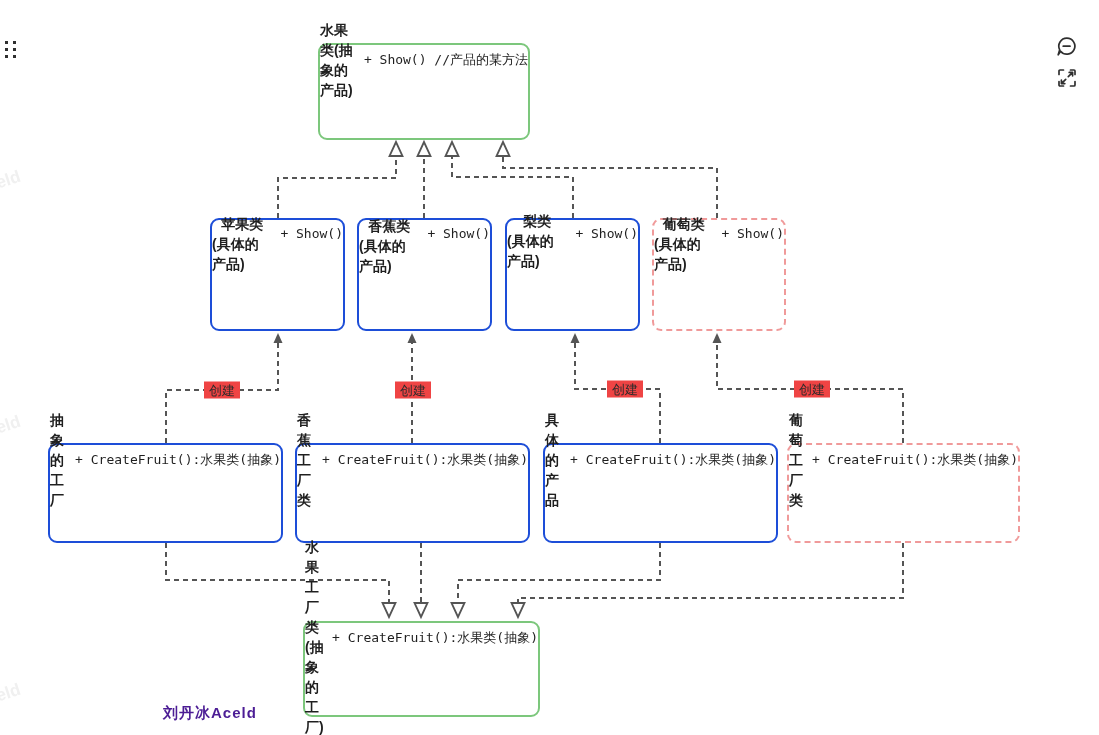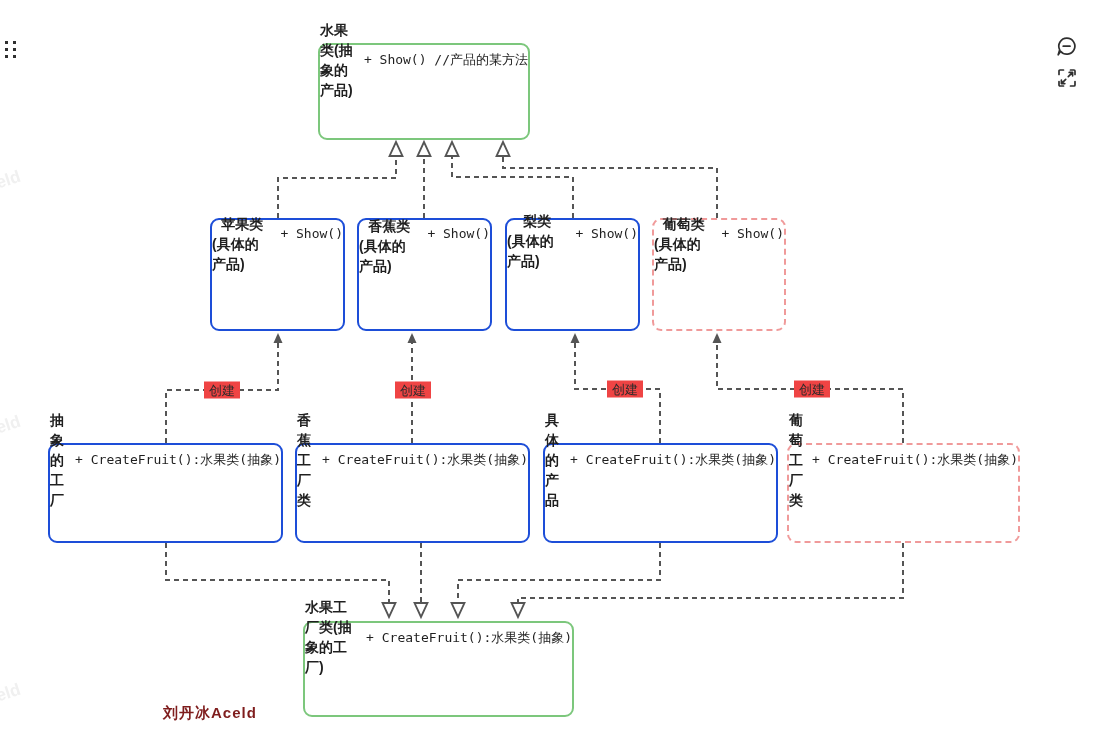--- a/index.html
+++ b/index.html
@@ -13,21 +13,21 @@
   .uml-title{display:flex;flex-direction:column;justify-content:center;align-items:center;
              font-weight:bold;font-size:14px;line-height:20px;color:#1f1f1f;}
   .uml-attrs{flex:1 1 auto;}
   .green .uml-attrs{border-top:2px solid #7cc77c;border-bottom:2px solid #7cc77c;}
   .red .uml-attrs{border-top:2px solid #e88f8f;border-bottom:2px solid #e88f8f;}
   .red-dashed .uml-attrs{border-top:2px dashed #f09a9a;border-bottom:2px dashed #f09a9a;}
   .uml-methods{display:flex;align-items:center;padding-left:8px;
                font-family:"DejaVu Sans Mono","Liberation Mono",monospace;font-size:13px;color:#1f1f1f;white-space:pre;}
   .edge-label{position:absolute;z-index:3;background:#ef4444;padding:0 5px;font-size:13px;color:#2b2b2b;
               transform:translate(-50%,-50%);line-height:17px;}
-  .wm-main{position:absolute;z-index:0;left:163px;top:704px;font-size:15px;font-weight:bold;color:#7f1d1d;letter-spacing:1px;}
+  .wm-main{position:absolute;z-index:0;left:163px;top:704px;font-size:15px;font-weight:bold;color:#4c1d95;letter-spacing:1px;}
   .wm-edge{position:absolute;z-index:0;left:-4px;font-size:17px;font-weight:bold;color:#f0f0f0;transform:rotate(-18deg);}
   .drag-handle{position:absolute;left:5px;top:41px;z-index:4;display:grid;grid-template-columns:3px 3px;
                grid-gap:4px 5px;cursor:grab;}
   .drag-handle i{width:3px;height:3px;background:#2f2f2f;display:block;}
   .topbtn{position:absolute;z-index:4;cursor:pointer;background:none;border:none;padding:0;}
   #btn-comment{left:1055px;top:35px;}
   #btn-expand{left:1057px;top:68px;}
 </style>
 </head>
 <body>
@@ -144,21 +144,21 @@
     <div class="uml-attrs"></div>
     <div class="uml-methods" style="height:29px">+ CreateFruit():水果类(抽象)</div>
   </div>
 
   <div class="uml red-dashed" style="left:787px;top:443px;width:233px;height:100px">
     <div class="uml-title" style="height:30px">葡萄工厂类</div>
     <div class="uml-attrs"></div>
     <div class="uml-methods" style="height:29px">+ CreateFruit():水果类(抽象)</div>
   </div>
 
-  <div class="uml green" style="left:303px;top:621px;width:271px;height:96px">
+  <div class="uml green" style="left:303px;top:621px;width:237px;height:96px">
     <div class="uml-title" style="height:28px">水果工厂类(抽象的工厂)</div>
     <div class="uml-attrs"></div>
     <div class="uml-methods" style="height:30px">+ CreateFruit():水果类(抽象)</div>
   </div>
 
   <div class="drag-handle">
     <i></i>
       <i></i>
       <i></i>
       <i></i>

